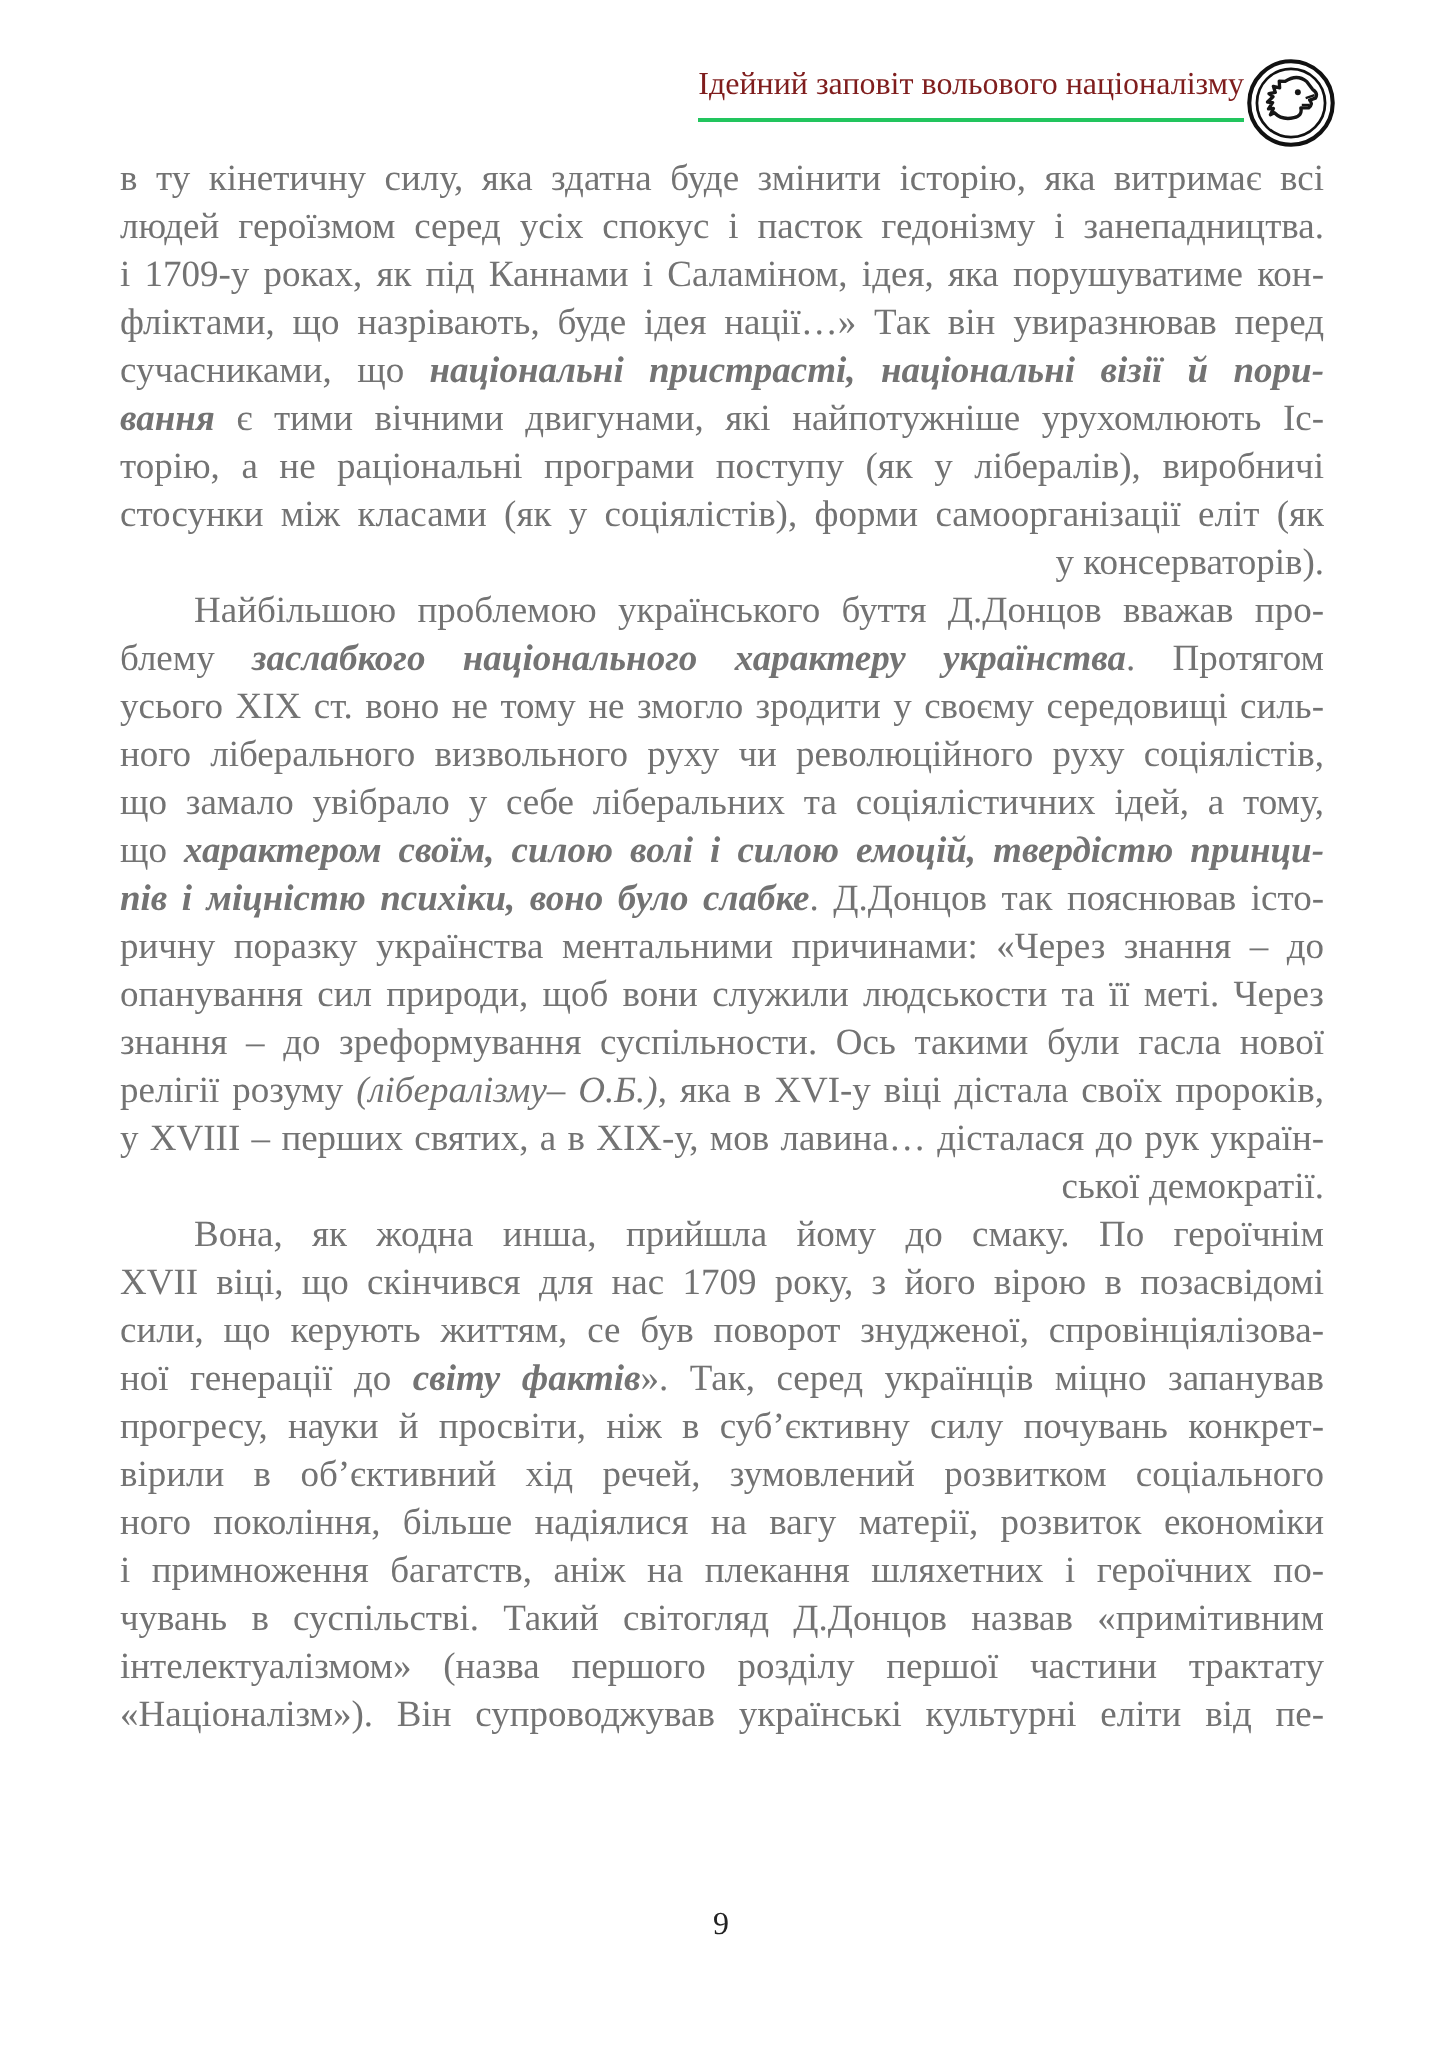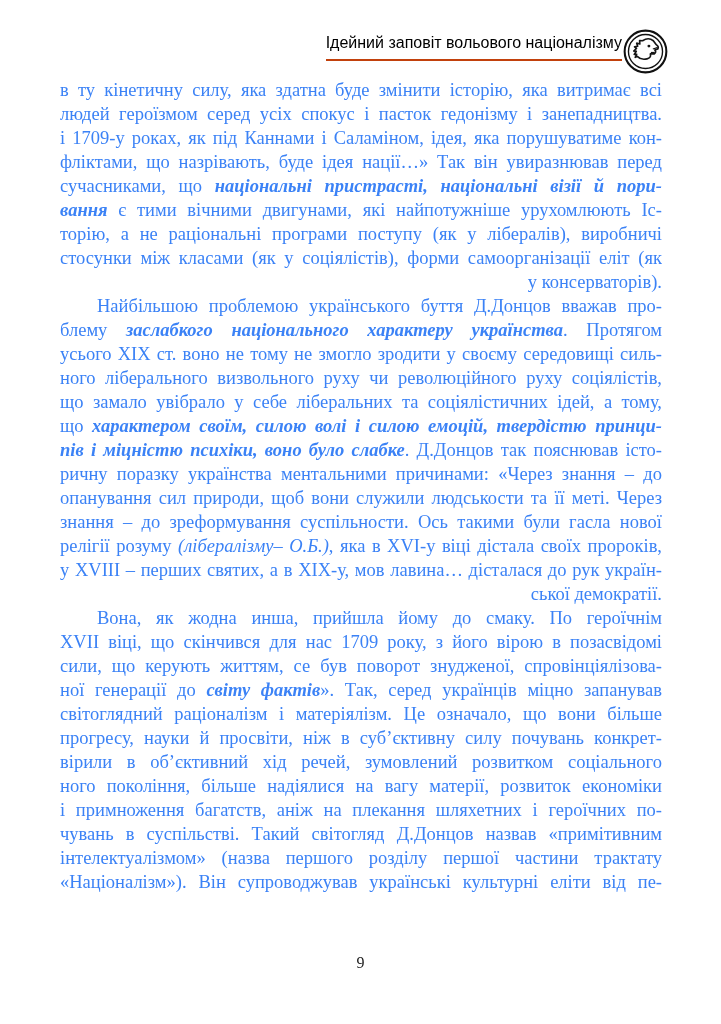--- a/index.html
+++ b/index.html
@@ -8,40 +8,40 @@
     width:721px;height:1024px;
     margin:0 auto;
     background:#ffffff;
     color:#151515;
     overflow:hidden;
   }
   
   .header-title{
     position:absolute;
     top:34px;right:99px;
-    font-family:Liberation Sans, sans-serif;
+    font-family:Liberation Serif, serif;
     font-size:16px;
-    color:#000000;
+    color:#7f1d1d;
     padding-bottom:7px;
-    border-bottom:2px solid #c2410c;
+    border-bottom:2px solid #22c55e;
     white-space:nowrap;
   }
   .emblem{
     position:absolute;
     top:28px;right:52px;
     width:47px;height:47px;
   }
   
   .text-body{
     position:absolute;
     top:78px;left:60px;
     width:602px;
     font-family:"Liberation Serif","DejaVu Serif",serif;
     font-size:18.5px;
-    color:#3b82f6;
+    color:#737373;
   }
   .para{margin:0;padding:0;}
   .line{
     line-height:24px;
     height:24px;
     overflow:hidden;
     text-align:right;
   }
   .line.just{
     text-align:justify;
@@ -106,21 +106,20 @@
         <div class="line just"><span class="run-n">знання – до зреформування суспільности. Ось такими були гасла нової</span></div>
         <div class="line just"><span class="run-n">релігії розуму </span><span class="run-i">(лібералізму– О.Б.)</span><span class="run-n">, яка в XVI-у віці дістала своїх пророків,</span></div>
         <div class="line just"><span class="run-n">у XVIII – перших святих, а в XIX-у, мов лавина… дісталася до рук україн-</span></div>
         <div class="line"><span class="run-n">ської демократії.</span></div>
       </div>
       <div class="para">
         <div class="line just first"><span class="run-n">Вона, як жодна инша, прийшла йому до смаку. По героїчнім</span></div>
         <div class="line just"><span class="run-n">XVII віці, що скінчився для нас 1709 року, з його вірою в позасвідомі</span></div>
         <div class="line just"><span class="run-n">сили, що керують життям, се був поворот знудженої, спровінціялізова-</span></div>
         <div class="line just"><span class="run-n">ної генерації до </span><span class="run-bi">світу фактів</span><span class="run-n">». Так, серед українців міцно запанував</span></div>
-        <div class="line just"><span class="run-n">світоглядний раціоналізм і матеріялізм. Це означало, що вони більше</span></div>
         <div class="line just"><span class="run-n">прогресу, науки й просвіти, ніж в суб’єктивну силу почувань конкрет-</span></div>
         <div class="line just"><span class="run-n">вірили в об’єктивний хід речей, зумовлений розвитком соціального</span></div>
         <div class="line just"><span class="run-n">ного покоління, більше надіялися на вагу матерії, розвиток економіки</span></div>
         <div class="line just"><span class="run-n">і примноження багатств, аніж на плекання шляхетних і героїчних по-</span></div>
         <div class="line just"><span class="run-n">чувань в суспільстві. Такий світогляд Д.Донцов назвав «примітивним</span></div>
         <div class="line just"><span class="run-n">інтелектуалізмом» (назва першого розділу першої частини трактату</span></div>
         <div class="line just"><span class="run-n">«Націоналізм»). Він супроводжував українські культурні еліти від пе-</span></div>
       </div>
     </div>
 

